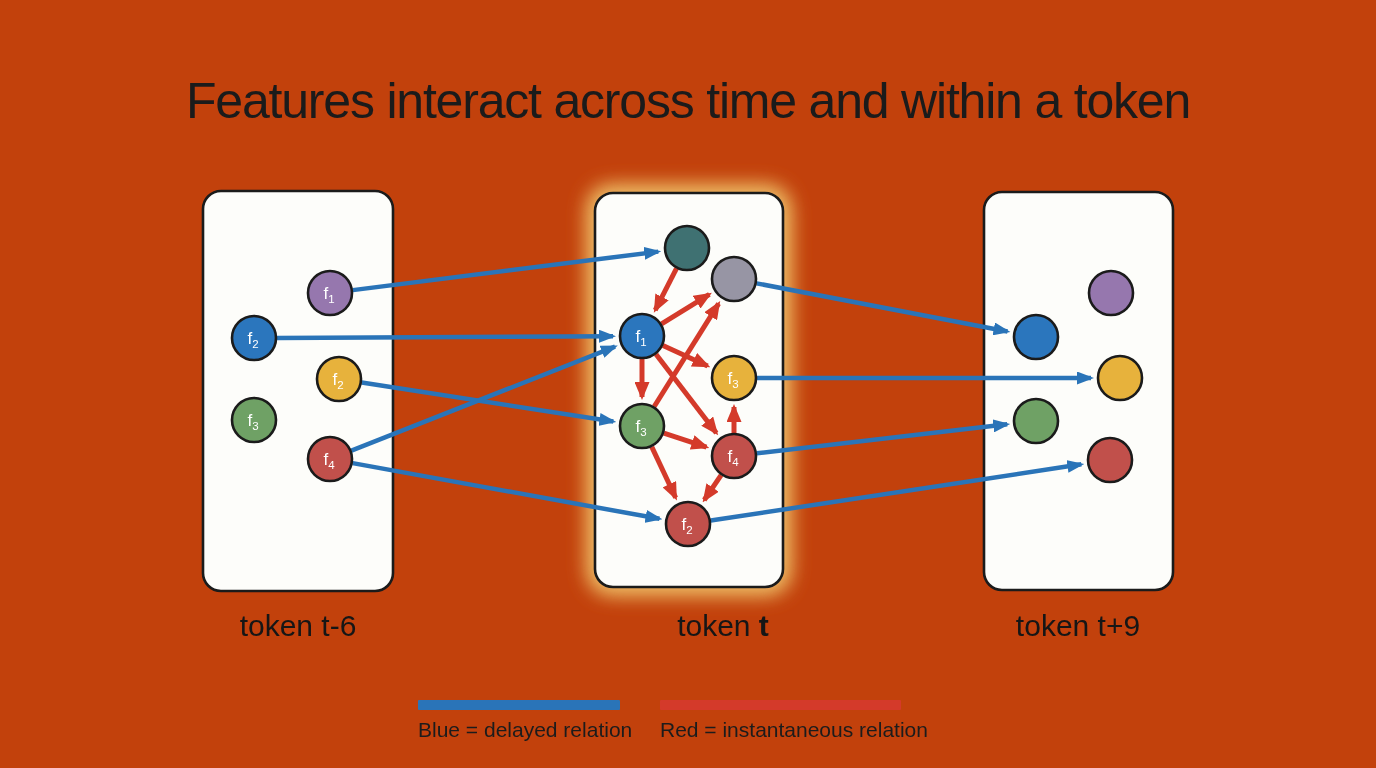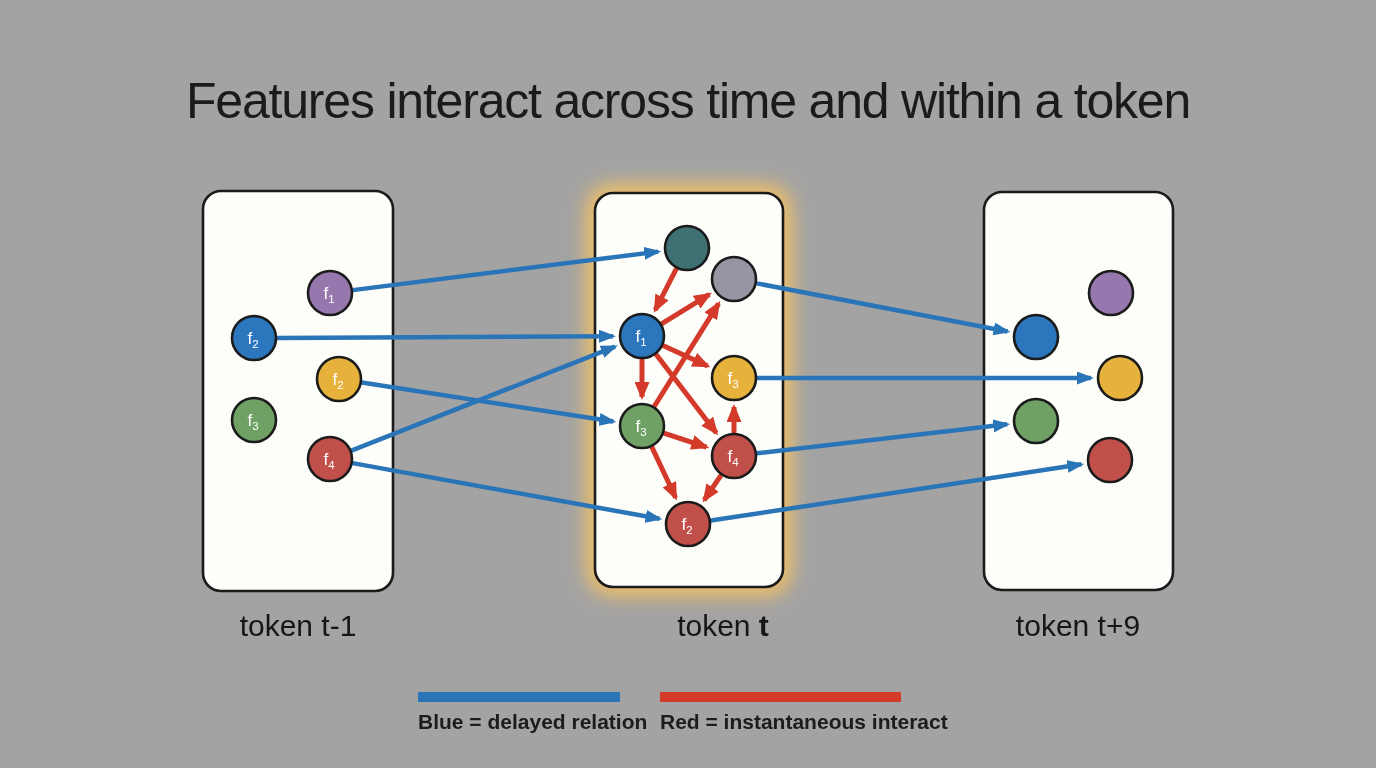--- a/index.html
+++ b/index.html
@@ -36,40 +36,40 @@
     font-size: 30px;
     color: #161616;
     white-space: nowrap;
   }
   .token-label .var.bold { font-weight: 700; }
   .legend {
     position: absolute;
     left: 0; top: 692px;
     width: 1376px; height: 60px;
   }
-  .legend-item { position: absolute; top: 0; font-weight: bold; }
+  .legend-item { position: absolute; top: 8px; }
   .legend-swatch {
     height: 10px;
     border-radius: 1px;
   }
   .legend-text {
     margin-top: 8px;
     font-size: 21px;
     color: #1c1c1c;
     white-space: nowrap;
   }
   #legend-blue { left: 418px; }
   #legend-blue .legend-swatch { width: 202px; }
   #legend-red { left: 660px; }
   #legend-red .legend-swatch { width: 241px; }
 </style>
 </head>
 <body>
 
-<div id="stage" style="background: #a3a3a3;">
+<div id="stage" style="background: #c2410c;">
 
   <div class="title">Features interact across time and within a token</div>
 
   <svg id="diagram-svg" viewBox="0 0 1376 768" xmlns="http://www.w3.org/2000/svg">
       <defs>
         <filter id="glowBlur" x="-50%" y="-50%" width="200%" height="200%">
           <feGaussianBlur stdDeviation="10"></feGaussianBlur>
         </filter>
         <marker id="arrowBlue" markerUnits="userSpaceOnUse" markerWidth="17" markerHeight="13" refX="14" refY="6.5" orient="auto">
           <path d="M0,0 L17,6.5 L0,13 Z" fill="#2a74b8"></path>
@@ -125,33 +125,33 @@
       <circle cx="688" cy="524" r="22" fill="#c1504b" stroke="#1b1b1b" stroke-width="2.6"></circle>
       <text x="687" y="530" text-anchor="middle" fill="#ffffff" font-size="17" font-family="&quot;Liberation Sans&quot;, sans-serif"><tspan>f</tspan><tspan font-size="11.5" dy="4">2</tspan></text>
       <circle cx="1111" cy="293" r="22" fill="#9677ae" stroke="#1b1b1b" stroke-width="2.6"></circle>
       <circle cx="1036" cy="337" r="22" fill="#2b76bd" stroke="#1b1b1b" stroke-width="2.6"></circle>
       <circle cx="1120" cy="378" r="22" fill="#e7b23c" stroke="#1b1b1b" stroke-width="2.6"></circle>
       <circle cx="1036" cy="421" r="22" fill="#6fa165" stroke="#1b1b1b" stroke-width="2.6"></circle>
       <circle cx="1110" cy="460" r="22" fill="#c1504b" stroke="#1b1b1b" stroke-width="2.6"></circle>
     </svg>
 
   <div class="token-label" id="label-prev" style="left: 298px;">
-    <span class="pre">token </span><span class="var">t-1</span>
+    <span class="pre">token </span><span class="var">t-6</span>
   </div>
   <div class="token-label" id="label-current" style="left: 687px; margin-left: 36px;">
     <span class="pre">token </span><span class="var bold">t</span>
   </div>
   <div class="token-label" id="label-next" style="left: 1078px;">
     <span class="pre">token </span><span class="var">t+9</span>
   </div>
 
   <div class="legend">
     <div class="legend-item" id="legend-blue">
       <div class="legend-swatch" id="legend-blue-swatch" style="background: rgb(42, 116, 184);"></div>
       <div class="legend-text">Blue = delayed relation</div>
     </div>
     <div class="legend-item" id="legend-red">
       <div class="legend-swatch" id="legend-red-swatch" style="background: rgb(212, 58, 42);"></div>
-      <div class="legend-text">Red = instantaneous interact</div>
+      <div class="legend-text">Red = instantaneous relation</div>
     </div>
   </div>
 
 </div>
 
 </body></html>

